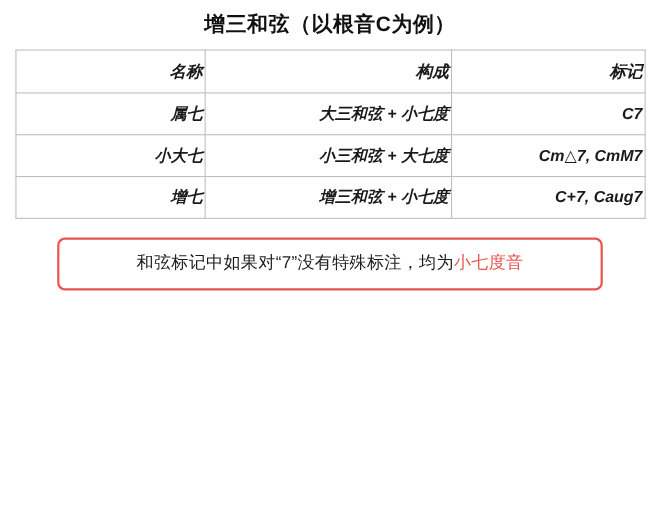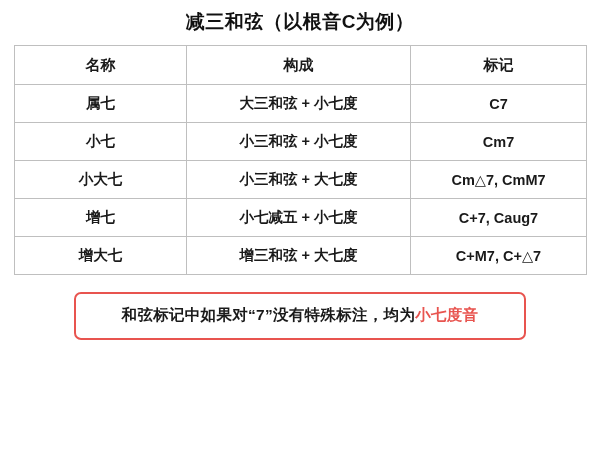--- a/index.html
+++ b/index.html
@@ -33,60 +33,61 @@
     padding: 0 14px;
   }
   table.chords {
     width: 572px;
     border-collapse: collapse;
     table-layout: fixed;
   }
   table.chords th,
   table.chords td {
     border: 1px solid #bfbfbf;
-    text-align: center;
+    text-align: right;
     vertical-align: middle;
     height: 37px;
     font-size: 14.5px;
     font-weight: bold;
     color: #1a1a1a;
     padding: 0 2px;
     white-space: nowrap;
+    font-style: italic;
   }
   table.chords th {
     height: 38px;
     font-size: 15px;
   }
   col.c1 { width: 172px; }
   col.c2 { width: 224px; }
   col.c3 { width: 176px; }
 
   .note-box {
     margin: 17px auto 0 auto;
-    width: 452px;
+    width: 496px;
     box-sizing: border-box;
     border: 2px solid #e8544f;
     border-radius: 7px;
     text-align: center;
     padding: 11px 6px 12px 6px;
     font-size: 15.5px;
-    font-weight: bold;
+    font-weight: normal;
     color: #1a1a1a;
     letter-spacing: 0.3px;
   }
   .note-box .hl {
     color: #e8544f;
   }
 </style>
 </head>
 <body>
 
 <div class="page">
 
-  <div class="title">减三和弦（以根音C为例）</div>
+  <div class="title">增三和弦（以根音C为例）</div>
 
   <div class="table-wrap">
     <table class="chords">
       <colgroup>
         <col class="c1">
           <col class="c2">
           <col class="c3">
       </colgroup>
       <thead>
         <tr>
@@ -95,38 +96,28 @@
           <th>标记</th>
         </tr>
       </thead>
       <tbody>
         <tr>
           <td>属七</td>
           <td>大三和弦 + 小七度</td>
           <td>C7</td>
         </tr>
         <tr>
-          <td>小七</td>
-          <td>小三和弦 + 小七度</td>
-          <td>Cm7</td>
-        </tr>
-        <tr>
           <td>小大七</td>
           <td>小三和弦 + 大七度</td>
           <td>Cm△7, CmM7</td>
         </tr>
         <tr>
           <td>增七</td>
-          <td>小七减五 + 小七度</td>
+          <td>增三和弦 + 小七度</td>
           <td>C+7, Caug7</td>
-        </tr>
-        <tr>
-          <td>增大七</td>
-          <td>增三和弦 + 大七度</td>
-          <td>C+M7, C+△7</td>
         </tr>
       </tbody>
     </table>
   </div>
 
   <div class="note-box">
     <span>和弦标记中如果对“7”没有特殊标注，均为</span><span class="hl">小七度音</span>
   </div>
 
 </div>

